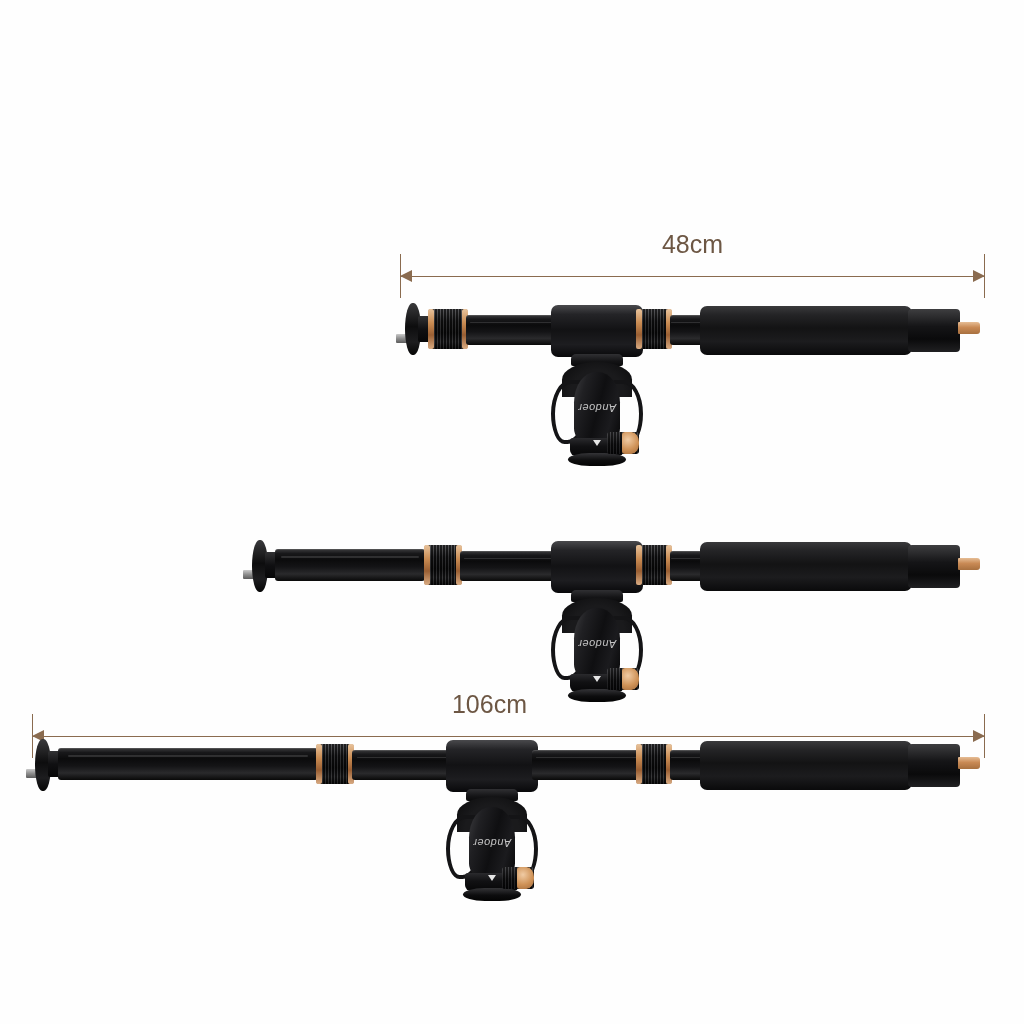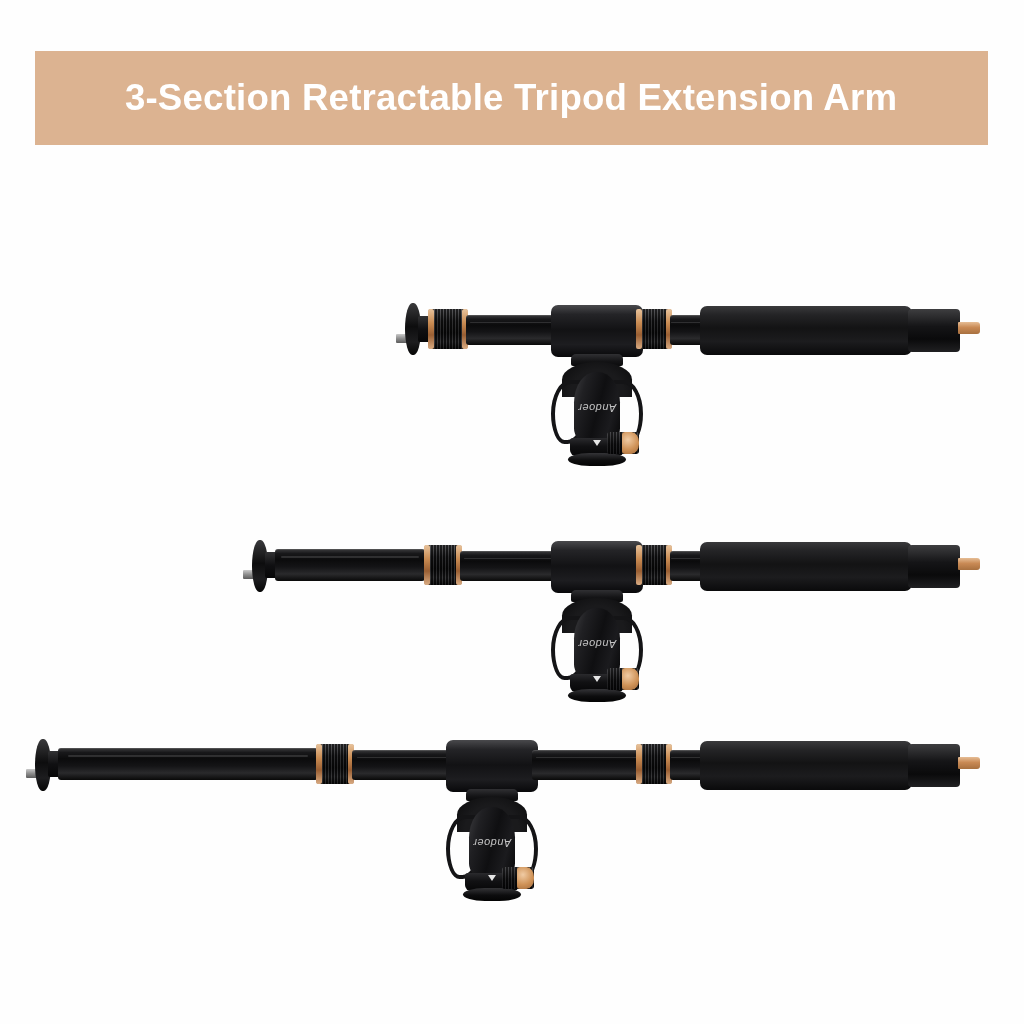--- a/index.html
+++ b/index.html
@@ -300,24 +300,29 @@
     bottom: 0;
     border-radius: 3px 45% 45% 3px;
     background: radial-gradient(circle at 35% 35%, #f0cba4, #cf9257 55%, #a16a3b 100%);
   }
 </style>
 </head>
 <body>
 
 <div id="page">
 
-  <div class="banner">
-    <div class="banner-title">3-Section Retractable Tripod Extension Arm</div>
+
+  <div class="dim" style="left:400px; top:232px; width:585px;">
+    <div class="dim-ext left"></div>
+    <div class="dim-ext right"></div>
+    <div class="dim-line"></div>
+    <div class="dim-arrow left"></div>
+    <div class="dim-arrow right"></div>
+    <div class="dim-label" style="left:50%;">48cm</div>
   </div>
-
 
   <div class="unit" style="left:0; top:0; width:1024px; height:1024px;">
 
     <div class="flange-screw" style="left:396px; top:334px; width:12px; height:9px;"></div>
     <div class="flange" style="left:405px; top:303px; width:16px; height:52px;"></div>
     <div class="flange-neck" style="left:418px; top:316px; width:12px; height:26px;"></div>
 
     <div class="collar" style="left:428px; top:309px; width:40px; height:40px;">
       <div class="collar-ring l" style="width:6px;"></div>
       <div class="collar-ring r" style="width:6px;"></div>
@@ -424,20 +429,28 @@
       </div>
       <div class="head-base" style="top:84px; width:54px; height:18px;"></div>
       <div class="base-pointer" style="top:86px;"></div>
       <div class="head-foot" style="top:99px; width:58px; height:13px;"></div>
       <div class="knob" style="left:62px; top:78px; width:32px; height:22px;">
         <div class="knob-cap" style="width:17px;"></div>
       </div>
     </div>
   </div>
 
+  <div class="dim" style="left:32px; top:692px; width:953px;">
+    <div class="dim-ext left"></div>
+    <div class="dim-ext right"></div>
+    <div class="dim-line"></div>
+    <div class="dim-arrow left"></div>
+    <div class="dim-arrow right"></div>
+    <div class="dim-label" style="left:48%;">106cm</div>
+  </div>
 
   <div class="unit" style="left:0; top:0; width:1024px; height:1024px;">
 
     <div class="flange-screw" style="left:26px; top:769px; width:12px; height:9px;"></div>
     <div class="flange" style="left:35px; top:739px; width:16px; height:52px;"></div>
     <div class="flange-neck" style="left:48px; top:751px; width:12px; height:26px;"></div>
 
     <div class="tube" style="left:58px; top:748px; width:260px; height:32px;"></div>
 
     <div class="collar" style="left:316px; top:744px; width:38px; height:40px;">

